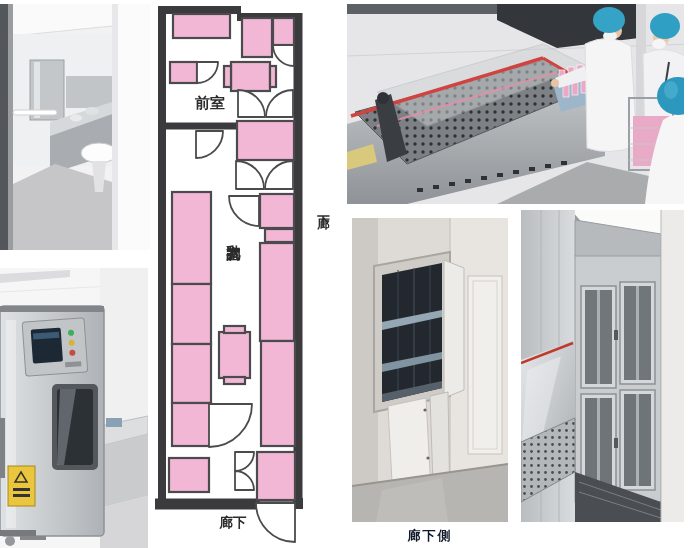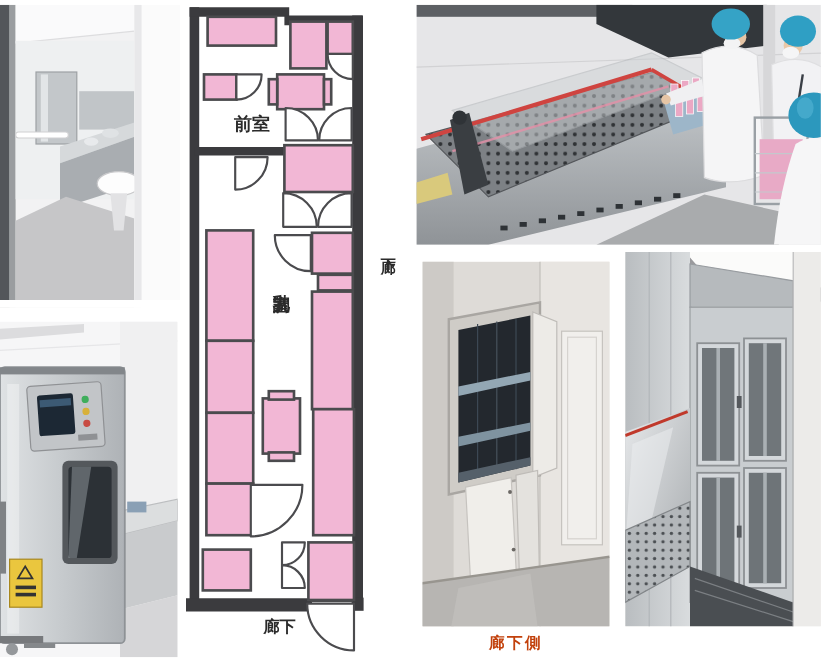--- a/index.html
+++ b/index.html
@@ -1,20 +1,20 @@
 <!DOCTYPE html>
 <html><head>
 <meta charset="utf-8">
 <style>
   html,body{margin:0;padding:0;background:#fff;}
   .canvas{position:relative;width:684px;height:548px;background:#fff;overflow:hidden;
           font-family:"DejaVu Sans","Liberation Sans",sans-serif;}
   figure{margin:0;position:absolute;}
   figure svg{display:block;}
-  .caption{position:absolute;font-size:13px;font-weight:bold;color:#c2410c;
+  .caption{position:absolute;font-size:13px;font-weight:bold;color:#0f172a;
            text-align:center;letter-spacing:2px;}
   .plan-label{fill:#2b2b2b;font-weight:bold;font-family:"DejaVu Sans","Liberation Sans",sans-serif;}
   .vtext{writing-mode:vertical-rl;text-orientation:upright;}
   .pink{fill:#F2B7D5;stroke:#4B4B4E;stroke-width:2.2;}
   .wall{stroke:#3B3B3E;fill:none;}
   .door{fill:#ffffff;stroke:#4B4B4E;stroke-width:1.8;stroke-linejoin:round;}
 </style>
 </head>
 <body>
 

